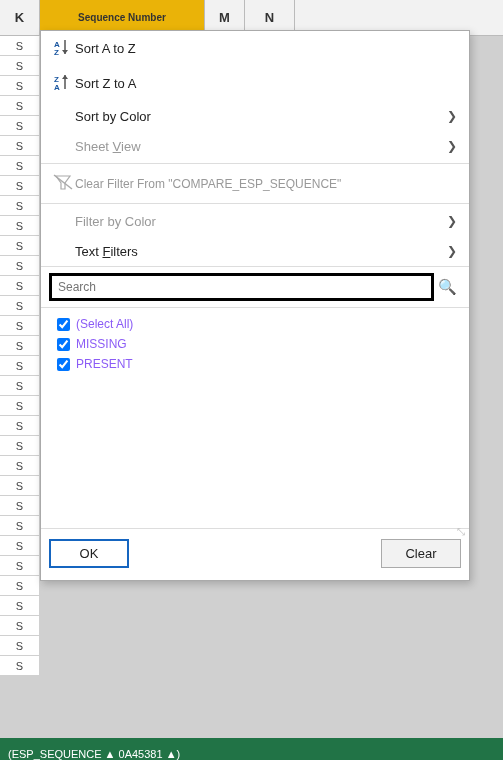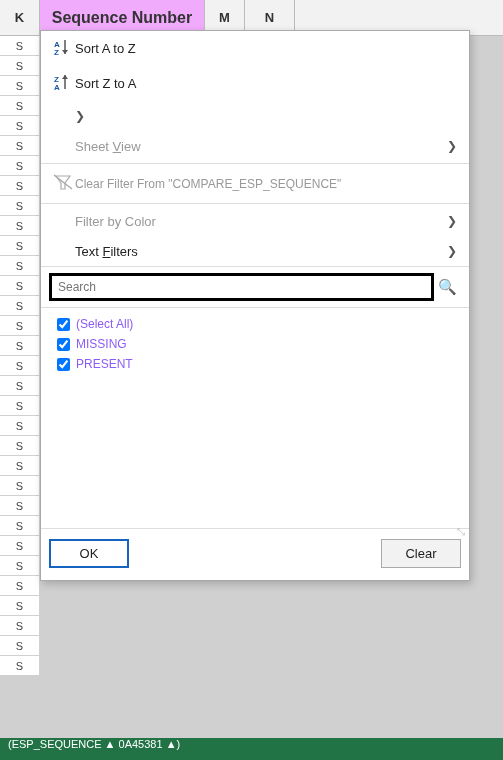--- a/index.html
+++ b/index.html
@@ -35,22 +35,22 @@
       background: #f2f2f2;
     }
     .col-l {
       width: 165px;
       border-right: 1px solid #bbb;
       display: flex;
       align-items: center;
       justify-content: center;
       font-weight: 600;
       color: #333;
-      background: #f0abfc;
-      font-size: 16px;
+      background: #eab308;
+      font-size: 10px;
     }
     .col-m {
       width: 40px;
       border-right: 1px solid #bbb;
       display: flex;
       align-items: center;
       justify-content: center;
       font-weight: 600;
       color: #333;
       background: #f2f2f2;
@@ -118,21 +118,21 @@
     .status-bar {
       position: absolute;
       bottom: 0;
       left: 0;
       width: 100%;
       height: 22px;
       background: #217346;
       color: white;
       font-size: 11px;
       display: flex;
-      align-items: flex-start;
+      align-items: flex-end;
       padding: 0 8px;
     }
 
     
     .dropdown-panel {
       position: absolute;
       top: 30px;
       left: 40px;
       width: 430px;
       background: #fff;
@@ -328,20 +328,21 @@
         <text x="1" y="18" font-size="8" font-weight="bold" fill="#1a56a0">A</text>
         <line x1="12" y1="3" x2="12" y2="17" stroke="#555" stroke-width="1.5"></line>
         <polygon points="12,3 9,7 15,7" fill="#555"></polygon>
       </svg>
     </span>
     <span class="item-label">Sort Z to A</span>
   </div>
 
   <div class="menu-item">
     <span class="item-icon"></span>
+    <span class="item-label">Sort by Color</span>
     <span class="item-arrow">❯</span>
   </div>
 
   <div class="menu-item disabled">
     <span class="item-icon"></span>
     <span class="item-label">Sheet <u>V</u>iew</span>
     <span class="item-arrow">❯</span>
   </div>
 
   <div class="menu-separator"></div>

